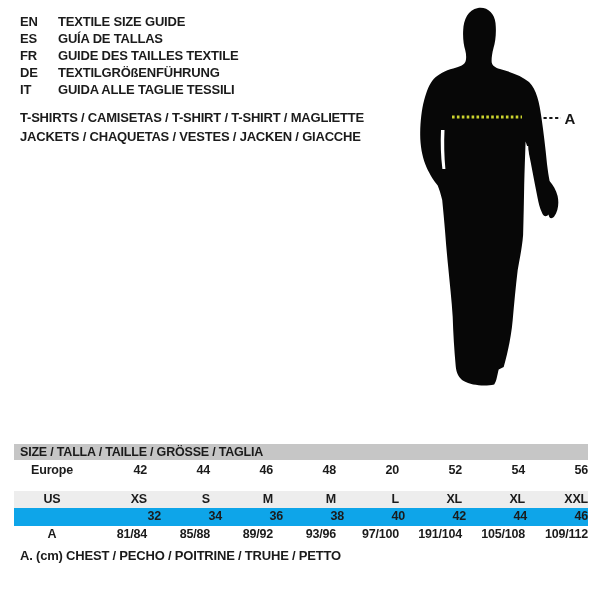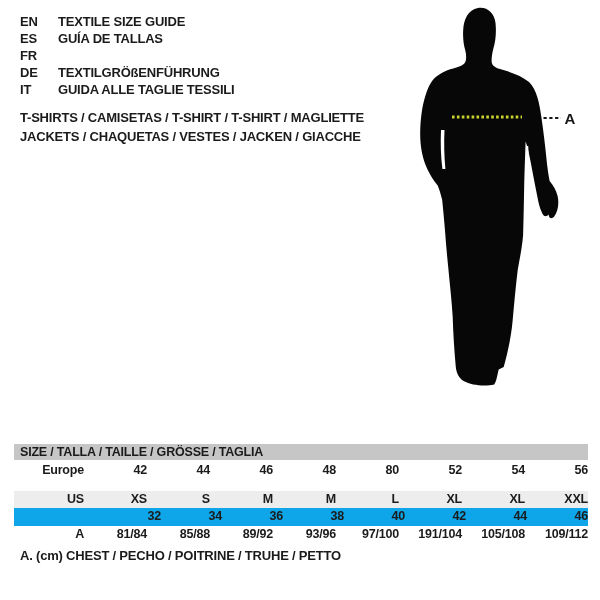--- a/index.html
+++ b/index.html
@@ -21,21 +21,21 @@
   
   .figure-svg{position:absolute;left:415px;top:0;}
 
   
   .section-title{position:absolute;left:20px;top:417px;font-size:13px;font-weight:bold;letter-spacing:-0.2px;}
 
   
   .size-table{position:absolute;left:14px;top:444px;width:574px;}
   .st-header{height:16px;line-height:16px;background:#c6c6c6;font-size:12.5px;font-weight:bold;padding-left:6px;letter-spacing:-0.2px;margin-bottom:2px;}
   .st-row{display:flex;height:17.5px;line-height:17.5px;font-size:12.5px;font-weight:bold;letter-spacing:-0.2px;}
-  .st-label{width:64px;flex:0 0 64px;padding-left:6px;text-align:right;}
+  .st-label{width:64px;flex:0 0 64px;padding-left:6px;text-align:center;}
   .st-cell{flex:1;text-align:right;}
 
   
   .footnote{position:absolute;left:20px;top:548px;font-size:13px;font-weight:bold;letter-spacing:-0.2px;}
 </style>
 </head>
 <body>
 
 <div class="page">
 
@@ -43,20 +43,21 @@
       <div class="lang-row">
         <span class="lang-code">EN</span>
         <span>TEXTILE SIZE GUIDE</span>
       </div>
       <div class="lang-row">
         <span class="lang-code">ES</span>
         <span>GUÍA DE TALLAS</span>
       </div>
       <div class="lang-row">
         <span class="lang-code">FR</span>
+        <span>GUIDE DES TAILLES TEXTILE</span>
       </div>
       <div class="lang-row">
         <span class="lang-code">DE</span>
         <span>TEXTILGRÖßENFÜHRUNG</span>
       </div>
       <div class="lang-row">
         <span class="lang-code">IT</span>
         <span>GUIDA ALLE TAGLIE TESSILI</span>
       </div>
     </div>
@@ -116,21 +117,21 @@
 
   <div class="size-table">
     <div class="st-header" style="background: rgb(198, 198, 198);">SIZE / TALLA / TAILLE / GRÖSSE / TAGLIA</div>
     <div>
         <div class="st-row">
           <span class="st-label">Europe</span>
           <span class="st-cell">42</span>
           <span class="st-cell">44</span>
           <span class="st-cell">46</span>
           <span class="st-cell">48</span>
-          <span class="st-cell">80</span>
+          <span class="st-cell">20</span>
           <span class="st-cell">52</span>
           <span class="st-cell">54</span>
           <span class="st-cell">56</span>
         </div>
         <div class="st-row" style="background: rgb(237, 237, 237); margin-top: 11px;">
           <span class="st-label">US</span>
           <span class="st-cell">XS</span>
           <span class="st-cell">S</span>
           <span class="st-cell">M</span>
           <span class="st-cell">M</span>

